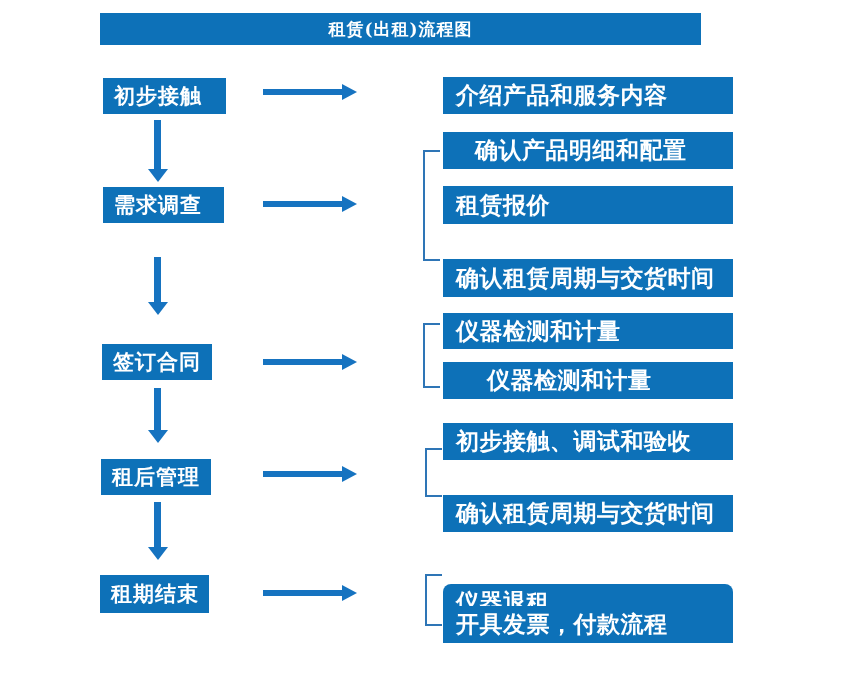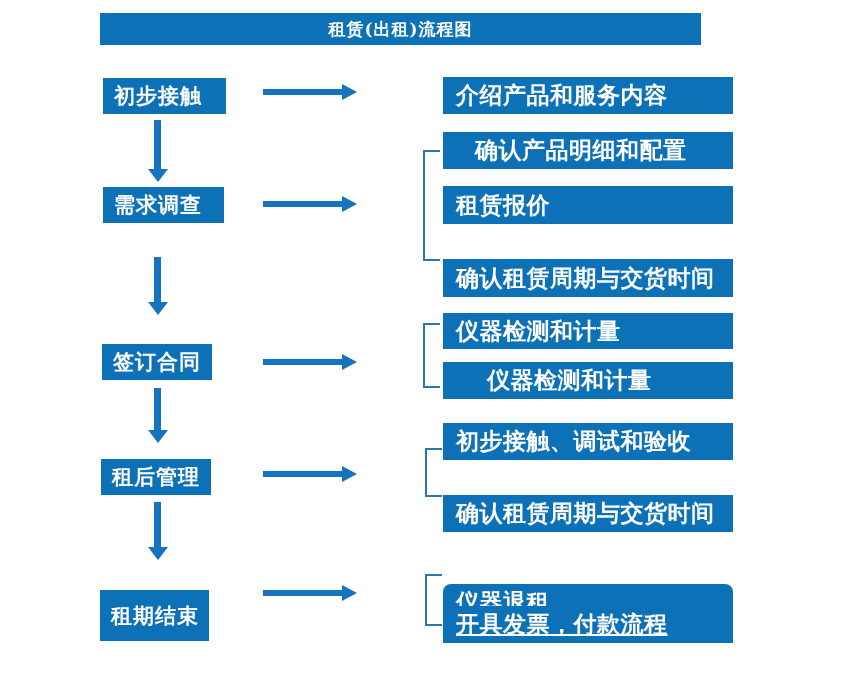--- a/index.html
+++ b/index.html
@@ -26,41 +26,41 @@
     color: var(--text-white, #ffffff);
     display: flex; align-items: center;
     padding-left: 11px; box-sizing: border-box;
     font-size: 21px; font-weight: bold; letter-spacing: 1px;
     white-space: nowrap;
   }
   .sb1 { left: 103px; top: 78px;  width: 123px; height: 36px; }
   .sb2 { left: 103px; top: 187px; width: 121px; height: 36px; }
   .sb3 { left: 102px; top: 344px; width: 110px; height: 36px; }
   .sb4 { left: 101px; top: 459px; width: 110px; height: 36px; }
-  .sb5 { left: 100px; top: 590px; width: 109px; height: 51px; }
+  .sb5 { left: 100px; top: 575px; width: 109px; height: 38px; }
   .detail-box {
     position: absolute;
     left: 443px; width: 290px;
     background: var(--box-blue, #0d71b8);
     color: var(--text-white, #ffffff);
     display: flex; align-items: center;
     padding-left: 13px; box-sizing: border-box;
     font-size: 23px; font-weight: bold; letter-spacing: 0.5px;
     white-space: nowrap;
   }
   .db1  { top: 77px;  height: 37px; }
   .db2  { top: 132px; height: 37px; padding-left: 32px; }
   .db3  { top: 186px; height: 38px; }
   .db4  { top: 259px; height: 38px; font-family: Liberation Mono, monospace; }
   .db5  { top: 313px; height: 36px; }
   .db6  { top: 362px; height: 37px; padding-left: 44px; }
   .db7  { top: 423px; height: 37px; }
   .db8  { top: 495px; height: 37px; }
   .db9  { top: 584px; height: 37px; border-radius: 8px; }
-  .db10 { top: 606px; height: 37px; text-decoration: underline; }
+  .db10 { top: 606px; height: 37px; }
 
   
   .ha { position: absolute; left: 263px; width: 94px; height: 16px; }
   .ha .shaft {
     position: absolute; left: 0; top: 5px;
     width: 79px; height: 6px;
     background: var(--arrow-blue, #1673c0);
   }
   .ha .head {
     position: absolute; right: 0; top: 0;

